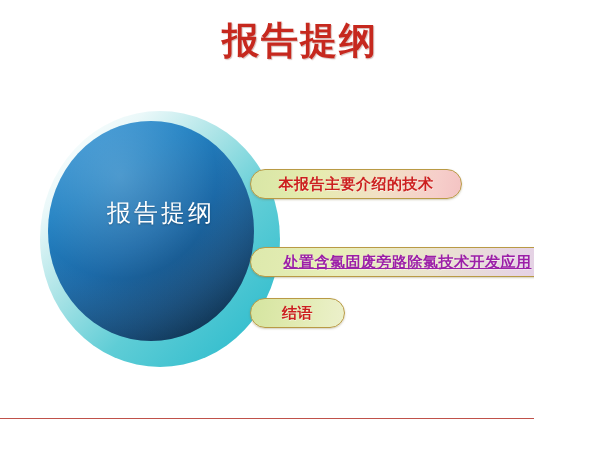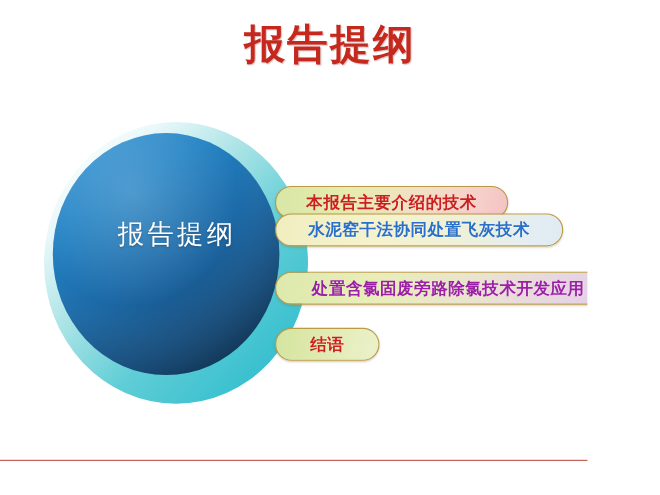--- a/index.html
+++ b/index.html
@@ -93,21 +93,21 @@
     background: linear-gradient(100deg,#f0eec0 0%, #f6f2cc 35%, #eef0d8 65%, #e3edf3 90%, #dfeaf2 100%);
   }
   #pill-2 .pill-label { color: #2a6fc9; text-shadow: 0.5px 0.5px 0 rgba(255,255,255,0.5); }
 
   #pill-3 {
     left: 212px;
     top: 139px;
     width: 315px;
     background: linear-gradient(100deg,#dde9ac 0%, #e8eeb8 28%, #eae3cf 58%, #e6d4e4 85%, #e2cfe6 100%);
   }
-  #pill-3 .pill-label { color: #9c1fa8; text-shadow: 0.5px 0.5px 0 rgba(255,255,255,0.45); }
+  #pill-3 .pill-label { color: #9c1fa8; text-shadow: 0.5px 0.5px 0 rgba(255,255,255,0.45); text-decoration: underline; }
 
   #pill-4 {
     left: 212px;
     top: 190px;
     width: 95px;
     background: linear-gradient(100deg,#d4e5a0 0%, #dfe9ad 40%, #e7eec0 75%, #ecf0cb 100%);
     text-align: center;
   }
   #pill-4 .pill-label { color: #cc1f1f; text-shadow: 0.5px 0.5px 0 rgba(255,255,255,0.45); }
 
@@ -176,23 +176,20 @@
         <ellipse cx="113" cy="123" rx="103" ry="110" fill="url(#shade)"></ellipse>
       </svg>
 
       <div id="circle-label">报告提纲</div>
     </div>
 
     <div class="pill" id="pill-1">
       <span class="pill-label">本报告主要介绍的技术</span>
     </div>
 
-    <div class="pill" id="pill-2">
-      <span class="pill-label">水泥窑干法协同处置飞灰技术</span>
-    </div>
 
     <div class="pill" id="pill-3">
       <span class="pill-label">处置含氯固废旁路除氯技术开发应用</span>
     </div>
 
     <div class="pill" id="pill-4">
       <span class="pill-label">结语</span>
     </div>
 
   </div>

